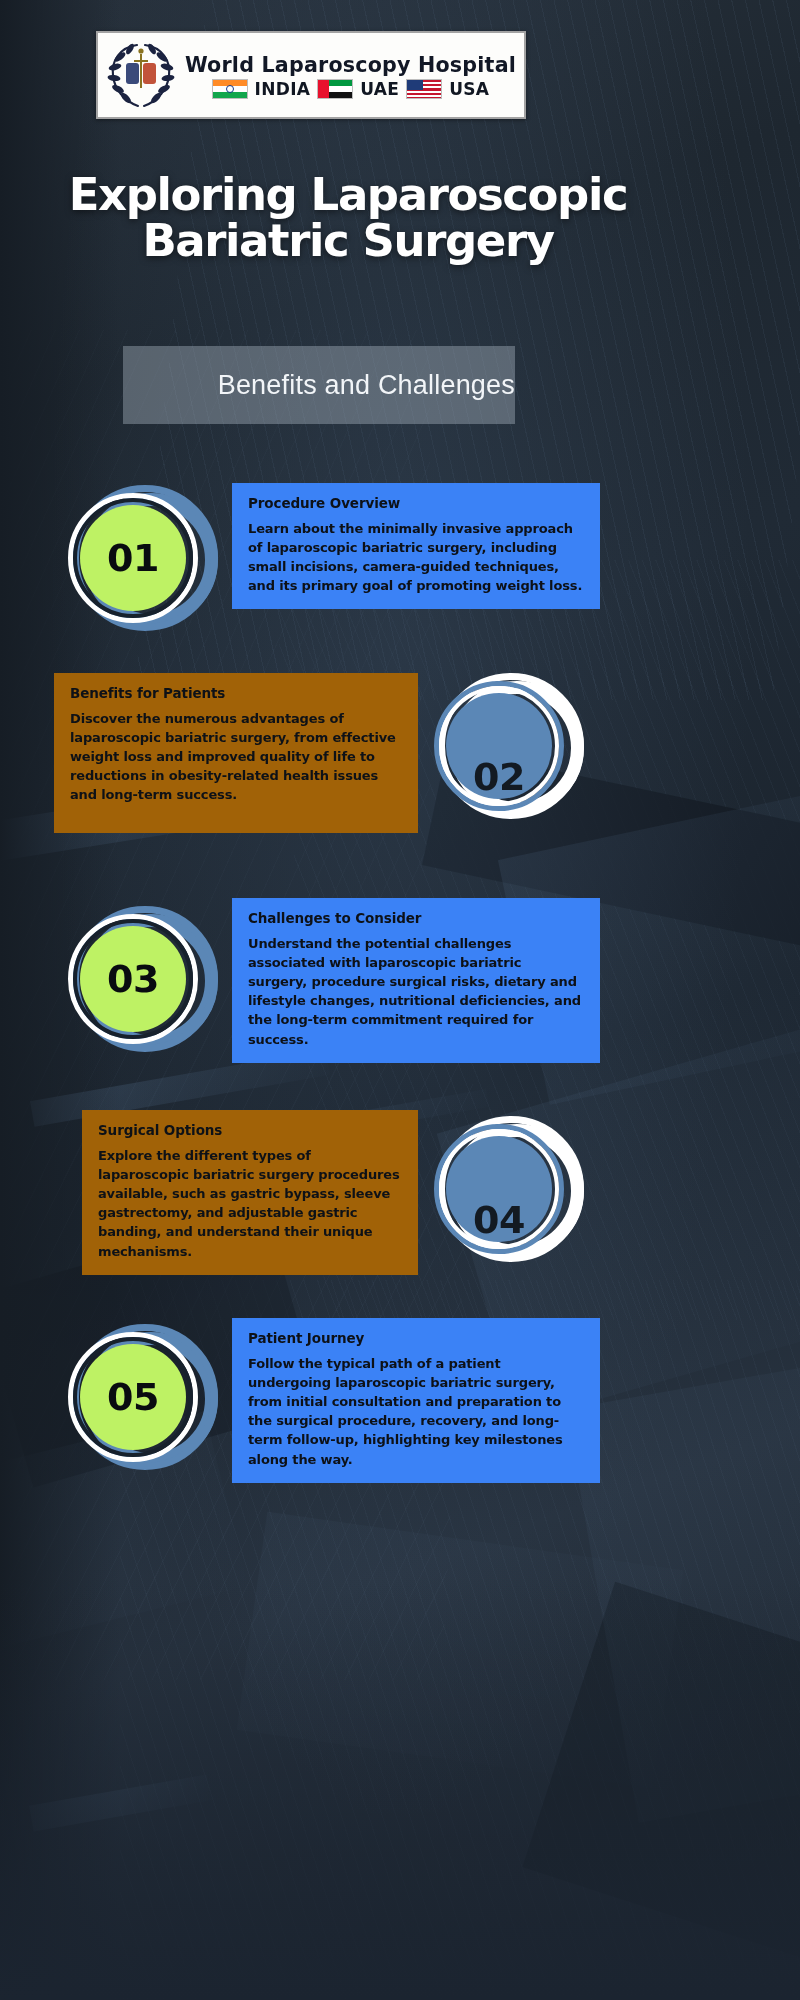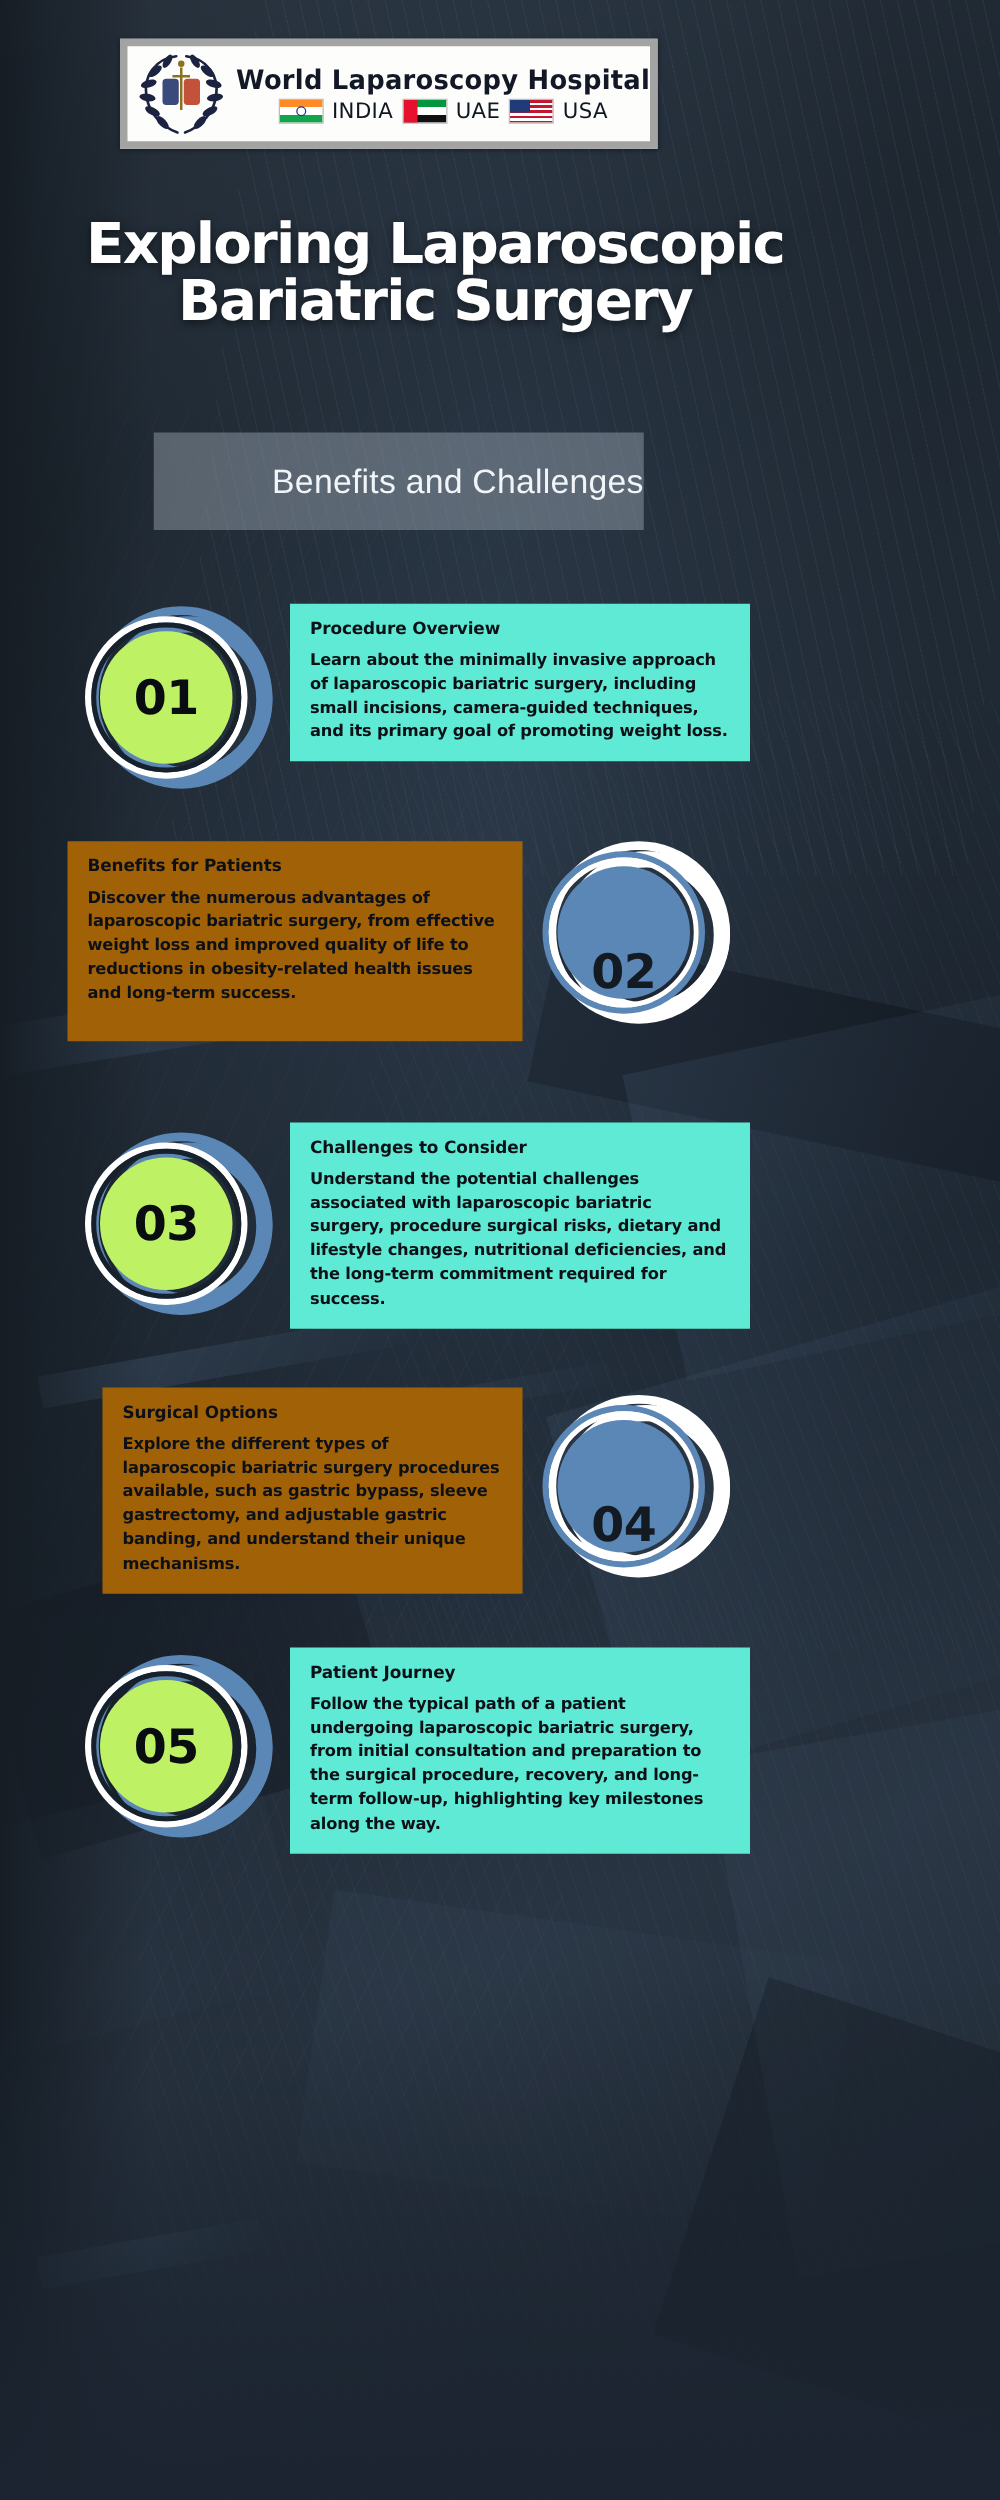--- a/index.html
+++ b/index.html
@@ -64,36 +64,36 @@
   .dark-wedge{
     position:absolute; background:#141b23; opacity:.85;
   }
   .w1{ left:430px; top:790px; width:420px; height:120px; transform:rotate(12deg); }
   .w2{ left:0;   top:1250px; width:300px; height:200px; transform:rotate(-16deg); opacity:.6;}
   .w3{ left:560px; top:1630px; width:360px; height:300px; transform:rotate(18deg); opacity:.55;}
 
   
   .logo-banner{
     position:absolute; left:96px; top:31px; width:430px; height:88px;
-    background:#fdfdfb; border:6px solid #a3a3a3;
+    background:#fdfdfb; border:2px solid #a3a3a3;
     display:flex; align-items:center; padding:4px 8px 4px 6px;
     box-shadow:0 1px 4px rgba(0,0,0,.45);
   }
   .crest{ width:74px; height:78px; flex:0 0 74px; position:relative; }
   .logo-txt{ flex:1; display:flex; flex-direction:column; align-items:center; justify-content:center; gap:2px;}
   .logo-name{
     font-family:"DejaVu Sans", sans-serif;
     font-weight:bold; font-size:21.5px; color:#121826; letter-spacing:.2px;
     white-space:nowrap; transform:scaleX(.96);
   }
   .flags{ display:flex; align-items:center; gap:7px; }
   .flag{ width:36px; height:20px; border:1px solid #bdbdbd; display:block; }
   .fl-label{
     font-family:"DejaVu Sans", sans-serif;
-    font-weight:normal; font-size:17px; color:#111722; letter-spacing:.3px;
+    font-weight:bold; font-size:17px; color:#111722; letter-spacing:.3px;
   }
   .f-india{ background:linear-gradient(180deg,#ff8b27 0 33%, #ffffff 33% 66%, #12a64c 66% 100%); position:relative;}
   .f-india::after{ content:""; position:absolute; left:50%; top:50%; width:6px;height:6px;
     border:1.2px solid #123a8f; border-radius:50%; transform:translate(-50%,-50%);}
   .f-uae{ background:linear-gradient(180deg,#00973f 0 33.3%, #ffffff 33.3% 66.6%, #111111 66.6% 100%); position:relative;}
   .f-uae::after{ content:""; position:absolute; left:0; top:0; width:11px; height:100%; background:#e8112d;}
   .f-usa{ background:repeating-linear-gradient(180deg,#c4162f 0 2.1px,#ffffff 2.1px 4.2px); position:relative;}
   .f-usa::after{ content:""; position:absolute; left:0; top:0; width:16px; height:10px; background:#1f3b78;}
 
   
@@ -117,21 +117,21 @@
     font-size:27px; color:#f2f5f8; letter-spacing:.2px;
   }
 
   
   .step{ position:absolute; }
 
   .card{
     position:absolute; top:0;
     padding:12px 16px 14px 16px;
   }
-  .card.light{ background:#5eead4; }
+  .card.light{ background:#3b82f6; }
   .card.blue{ background:#a16207; }
 
   .card-title{
     font-family:"DejaVu Sans", sans-serif;
     font-weight:bold; font-size:13.5px; color:#0d1117;
     margin-bottom:8px; letter-spacing:-.1px;
   }
   .card-body{
     font-family:"DejaVu Sans", sans-serif;
     font-weight:bold; font-size:13px; line-height:1.47; color:#0d1117;

